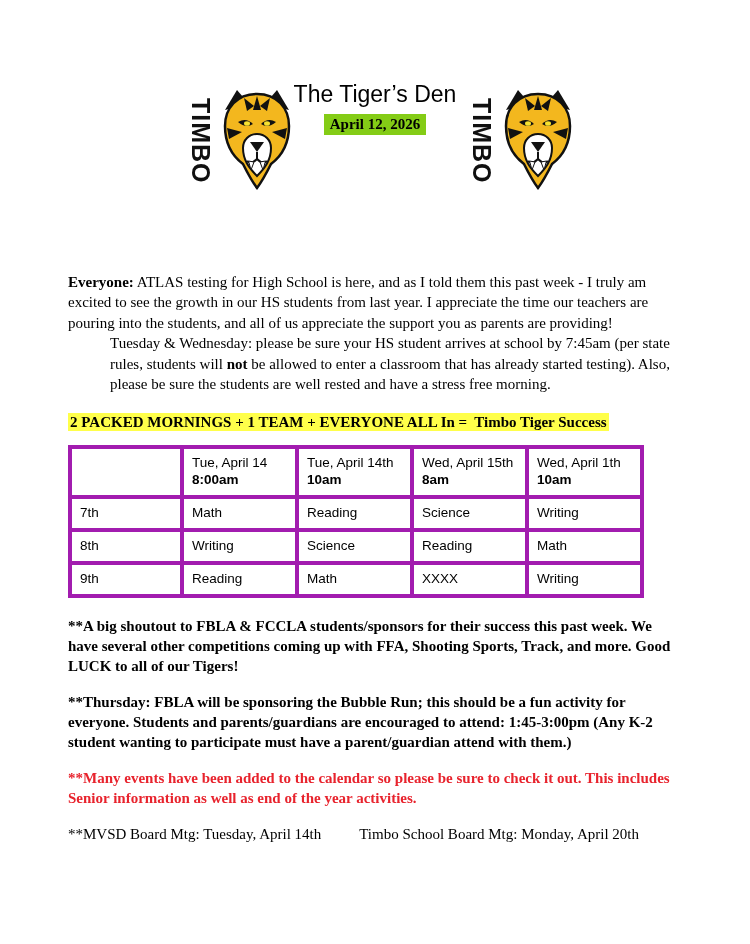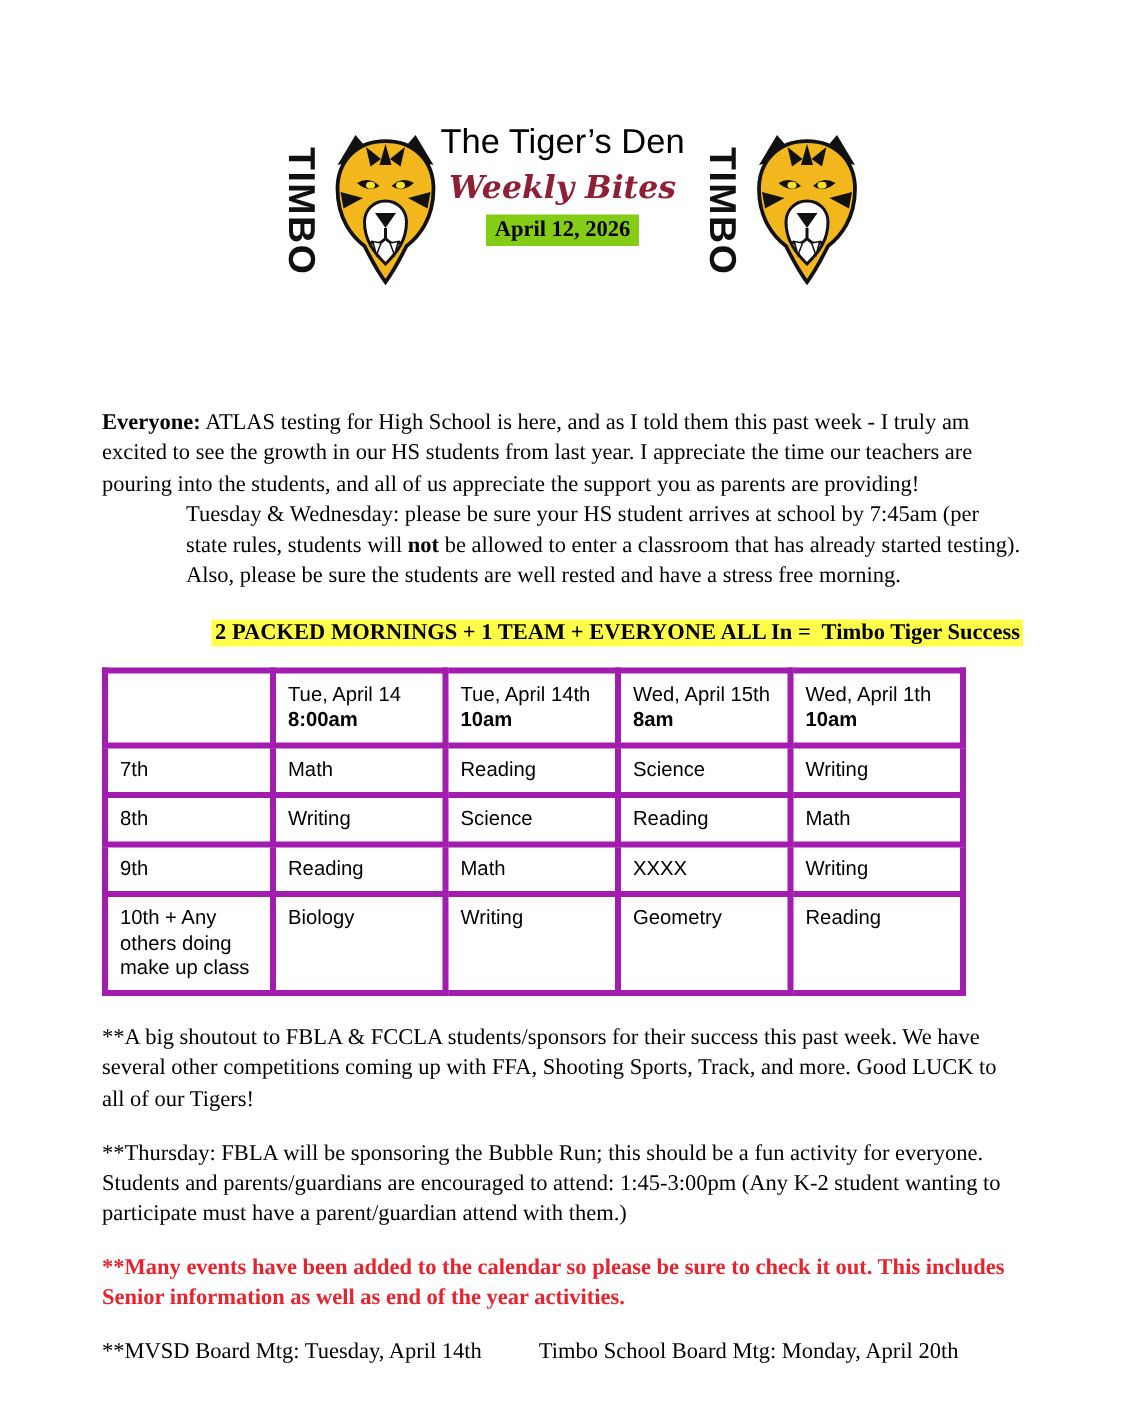--- a/index.html
+++ b/index.html
@@ -65,23 +65,23 @@
     background: #84cc16;
     font-weight: bold;
     font-size: 15px;
     padding: 2px 6px;
   }
 
   
   .content { padding: 0 68px; }
   .intro { margin-top: 16px; font-size: 15px; line-height: 1.36; }
   .bold { font-weight: bold; }
-  .indent-block { margin-left: 56px; }
-
-  .banner { margin-top: 20px; font-size: 15px; font-weight: bold; text-align: right; }
+  .indent-block { margin-left: 42px; }
+
+  .banner { margin-top: 20px; font-size: 15px; font-weight: bold; }
   .banner-hl { background: #ffff4a; padding: 1px 2px; white-space: pre-wrap; }
 
   
   table.schedule {
     margin-top: 14px;
     border-collapse: collapse;
     width: 572px;
     font-family: "Liberation Sans", sans-serif;
     font-size: 13.5px;
     table-layout: fixed;
@@ -94,21 +94,21 @@
     font-weight: normal;
     line-height: 1.25;
   }
   table.schedule col.c0 { width: 112px; }
   table.schedule col.cx { width: 115px; }
   th .hdr-time { font-weight: bold; }
   tr.row-short td { height: 30px; }
   tr.row-tall td { height: 62px; }
 
   
-  .para { font-size: 15px; line-height: 1.34; }
+  .para { font-size: 15px; line-height: 1.34; font-weight: bold; }
   .para-shoutout { margin-top: 18px; }
   .para-thursday { margin-top: 16px; }
   .para-calendar { margin-top: 16px; font-weight: bold; color: #e8232d; }
   .board-line { margin-top: 18px; font-size: 15px; }
   .board-right { margin-left: 38px; }
 </style>
 </head>
 <body>
 
 <div class="page">
@@ -159,21 +159,20 @@
         <ellipse cx="50" cy="35.5" rx="3" ry="2.3" fill="#f6e12f"></ellipse>
         <path d="M40 46 C32 46 26 52 26 60 C26 72 32 80 40 88 C48 80 54 72 54 60 C54 52 48 46 40 46 Z" fill="#fff" stroke="#111" stroke-width="2"></path>
         <path d="M33 54 L47 54 L40 64 Z" fill="#111"></path>
         <path d="M40 64 L40 71 M40 71 Q34 77 30 73 M40 71 Q46 77 50 73" stroke="#111" stroke-width="2" fill="none"></path>
         <path d="M31.5 73 L34 82 L37 74 Z" fill="#fff" stroke="#111" stroke-width="1"></path>
         <path d="M48.5 73 L46 82 L43 74 Z" fill="#fff" stroke="#111" stroke-width="1"></path>
       </svg>
     </div>
 
     <div class="title">The Tiger’s Den</div>
-    <div class="subtitle">Weekly Bites</div>
     <div class="date-row">
       <span class="date-badge">April 12, 2026</span>
     </div>
   </div>
 
   <div class="content">
 
     <div class="intro">
       <span class="bold">Everyone:</span><span> ATLAS testing for High School is here, and as I told them this past week - I truly am excited to see the growth in our HS students from last year.  I appreciate the time our teachers are pouring into the students, and all of us appreciate the support you as parents are providing!</span>
       <div class="indent-block">
@@ -231,27 +230,20 @@
           <td>Reading</td>
           <td>Math</td>
         </tr>
         <tr class="row-short">
           <td>9th</td>
           <td>Reading</td>
           <td>Math</td>
           <td>XXXX</td>
           <td>Writing</td>
         </tr>
-        <tr class="row-tall">
-          <td>10th + Any others doing make up class</td>
-          <td>Biology</td>
-          <td>Writing</td>
-          <td>Geometry</td>
-          <td>Reading</td>
-        </tr>
       </tbody>
     </table>
 
     <div class="para para-shoutout">**A big shoutout to FBLA &amp; FCCLA students/sponsors for their success this past week. We have several other competitions coming up with FFA, Shooting Sports, Track, and more. Good LUCK to all of our Tigers!</div>
 
     <div class="para para-thursday">**Thursday: FBLA will be sponsoring the Bubble Run; this should be a fun activity for everyone. Students and parents/guardians are encouraged to attend: 1:45-3:00pm (Any K-2 student wanting to participate must have a parent/guardian attend with them.)</div>
 
     <div class="para para-calendar">**Many events have been added to the calendar so please be sure to check it out. This includes Senior information as well as end of the year activities.</div>
 
     <div class="board-line">

